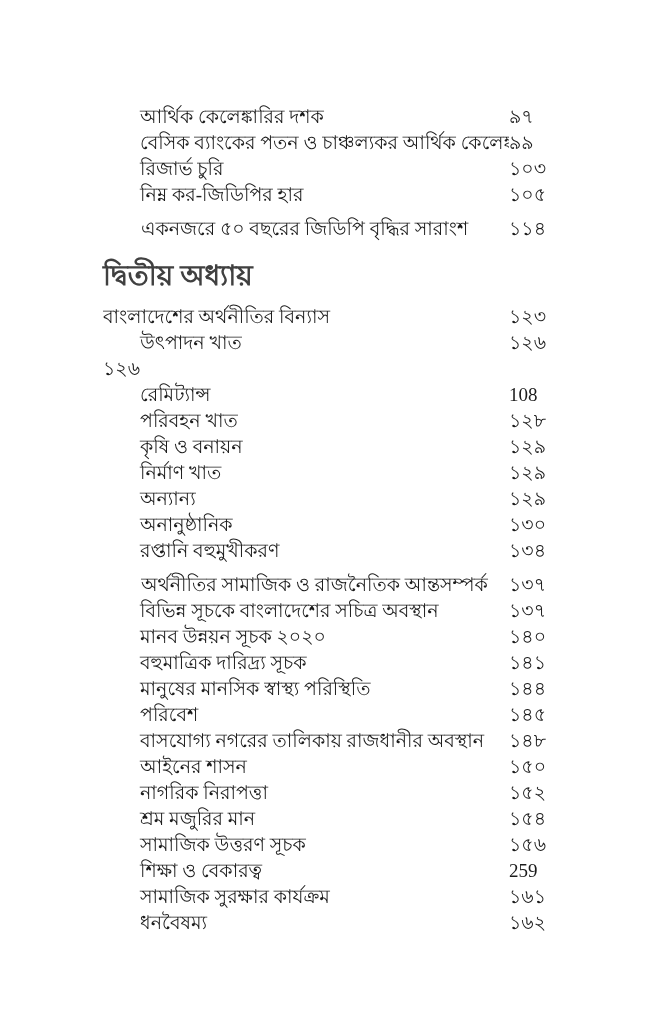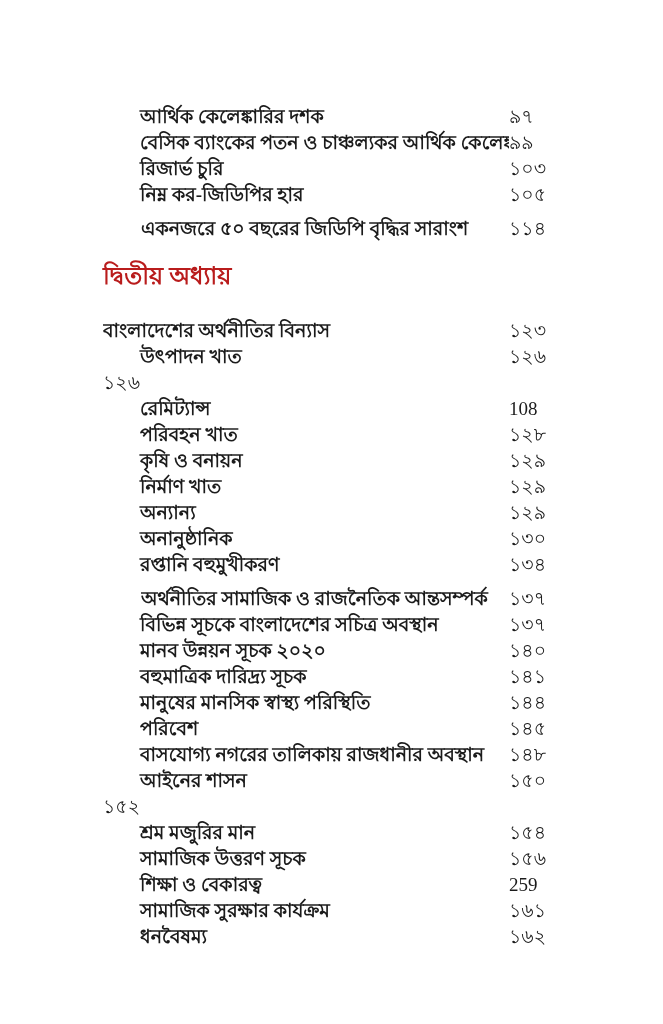--- a/index.html
+++ b/index.html
@@ -18,36 +18,35 @@
     overflow: hidden;
   }
   .toc {
     position: absolute;
     left: 103px;
     top: 104px;
     width: 452px;
   }
   .toc-heading {
     font-weight: bold;
-    font-size: 24px;
+    font-size: 28px;
     line-height: 28px;
-    margin: 20px 0 28px 0;
-    color: #b91c1c;
+    margin: 20px 0 14px 0;
+    color: #404040;
   }
   .toc-row {
     display: flex;
     align-items: baseline;
     font-size: 19px;
     line-height: 26px;
   }
   .toc-row .label {
     flex: 1 1 auto;
     white-space: nowrap;
     overflow: hidden;
-    font-weight: bold;
   }
   .toc-row.level-2 .label {
     padding-left: 37px;
   }
   .toc-row .pagenum {
     flex: 0 0 auto;
     min-width: 46px;
   }
   .toc-row.gap-before {
     margin-top: 8px;
@@ -145,20 +144,21 @@
       </div>
       <div class="toc-row level-2">
         <span class="label">বাসযোগ্য নগরের তালিকায় রাজধানীর অবস্থান</span>
         <span class="pagenum">১৪৮</span>
       </div>
       <div class="toc-row level-2">
         <span class="label">আইনের শাসন</span>
         <span class="pagenum">১৫০</span>
       </div>
       <div class="toc-row level-2">
+        <span class="label">নাগরিক নিরাপত্তা</span>
         <span class="pagenum">১৫২</span>
       </div>
       <div class="toc-row level-2">
         <span class="label">শ্রম মজুরির মান</span>
         <span class="pagenum">১৫৪</span>
       </div>
       <div class="toc-row level-2">
         <span class="label">সামাজিক উত্তরণ সূচক</span>
         <span class="pagenum">১৫৬</span>
       </div>

